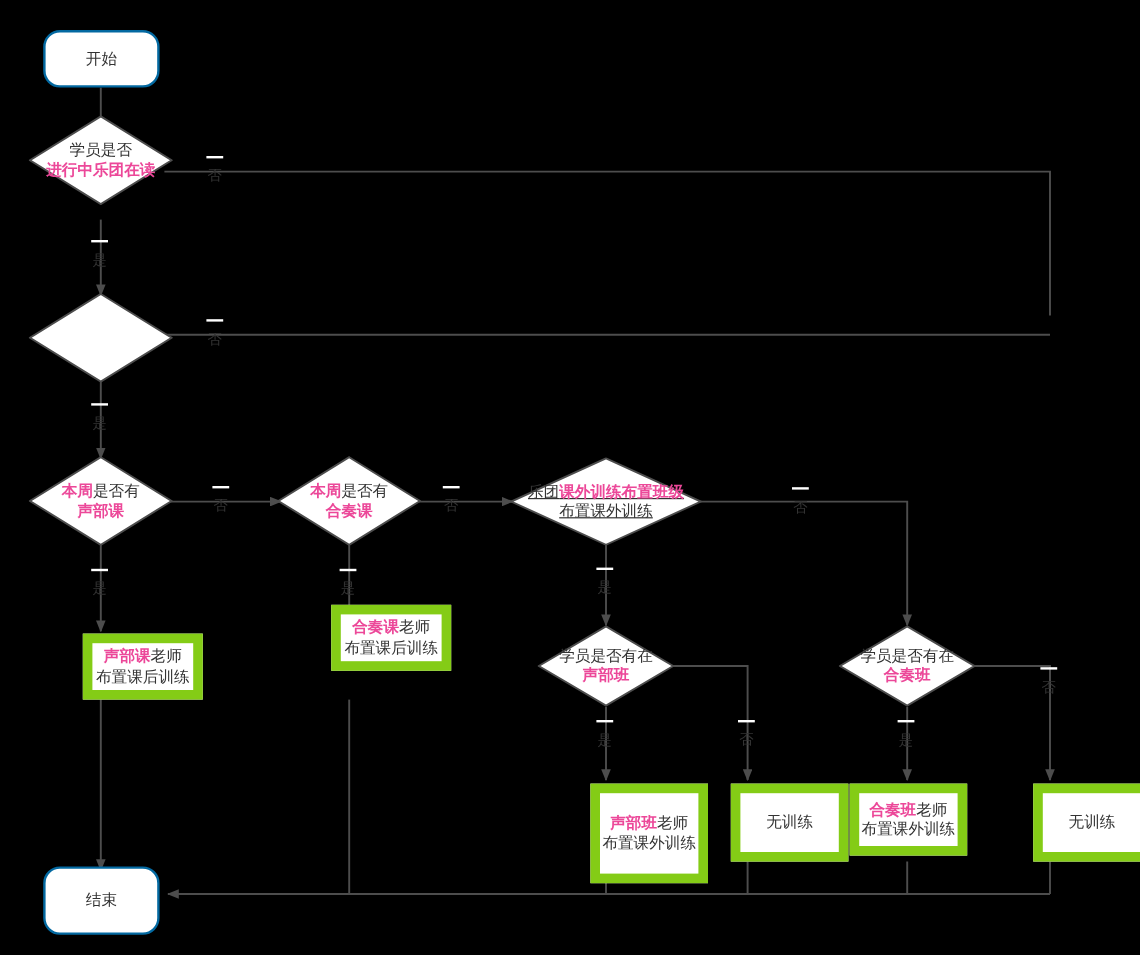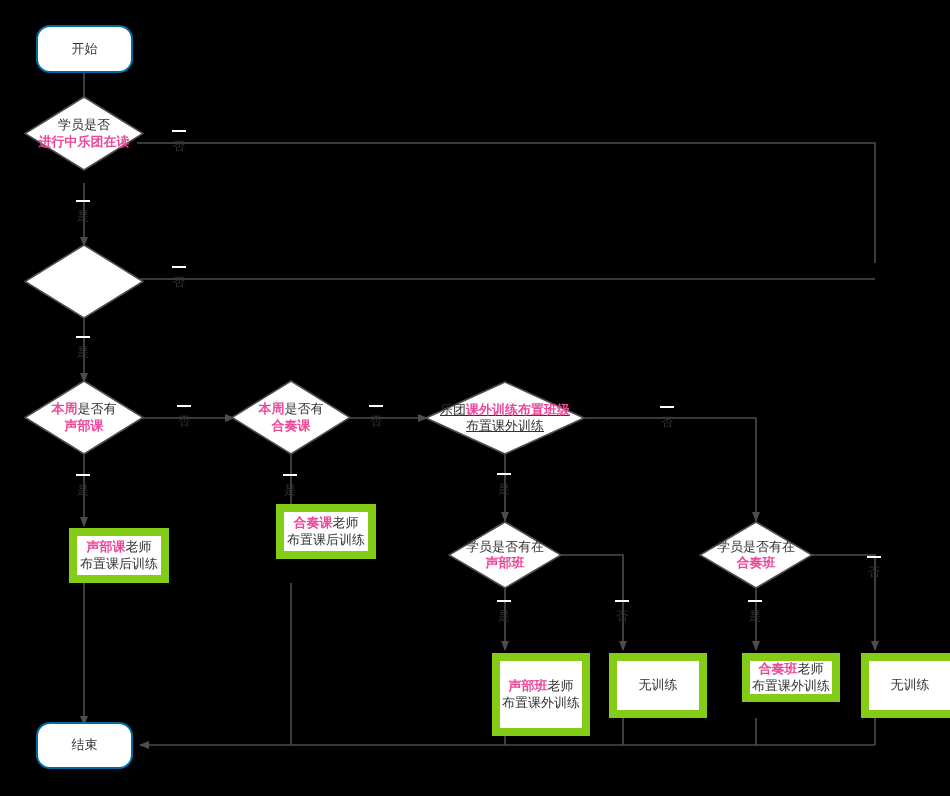--- a/index.html
+++ b/index.html
@@ -164,32 +164,32 @@
     <div>
       <div><span class="r">声部班</span><span class="k">老师</span></div>
       <div><span class="k">布置课外训练</span></div>
     </div>
   </div>
 
   <div class="node process" style="left:574px;top:653px;width:98px;height:65px;">
     <span>无训练</span>
   </div>
 
-  <div class="node process" style="left:707px;top:653px;width:98px;height:49px;">
+  <div class="node process" style="left:673px;top:653px;width:98px;height:60px;">
     <div>
       <div><span class="r">合奏班</span><span class="k">老师</span></div>
       <div><span class="k">布置课外训练</span></div>
     </div>
   </div>
 
   <div class="node process" style="left:826px;top:653px;width:98px;height:65px;">
     <span>无训练</span>
   </div>
 
-  <div class="node terminator" style="left:36px;top:722px;width:97px;height:47px;">
+  <div class="node terminator" style="left:36px;top:722px;width:97px;height:57px;">
     <span>结束</span>
   </div>
 
   <div class="edgelabel vlabel" style="left:172px;top:130px;">否</div>
   <div class="edgelabel vlabel" style="left:76px;top:200px;">是</div>
   <div class="edgelabel vlabel" style="left:172px;top:266px;">否</div>
   <div class="edgelabel vlabel" style="left:76px;top:336px;">是</div>
   <div class="edgelabel vlabel" style="left:177px;top:405px;">否</div>
   <div class="edgelabel vlabel" style="left:76px;top:474px;">是</div>
   <div class="edgelabel vlabel" style="left:369px;top:405px;">否</div>

